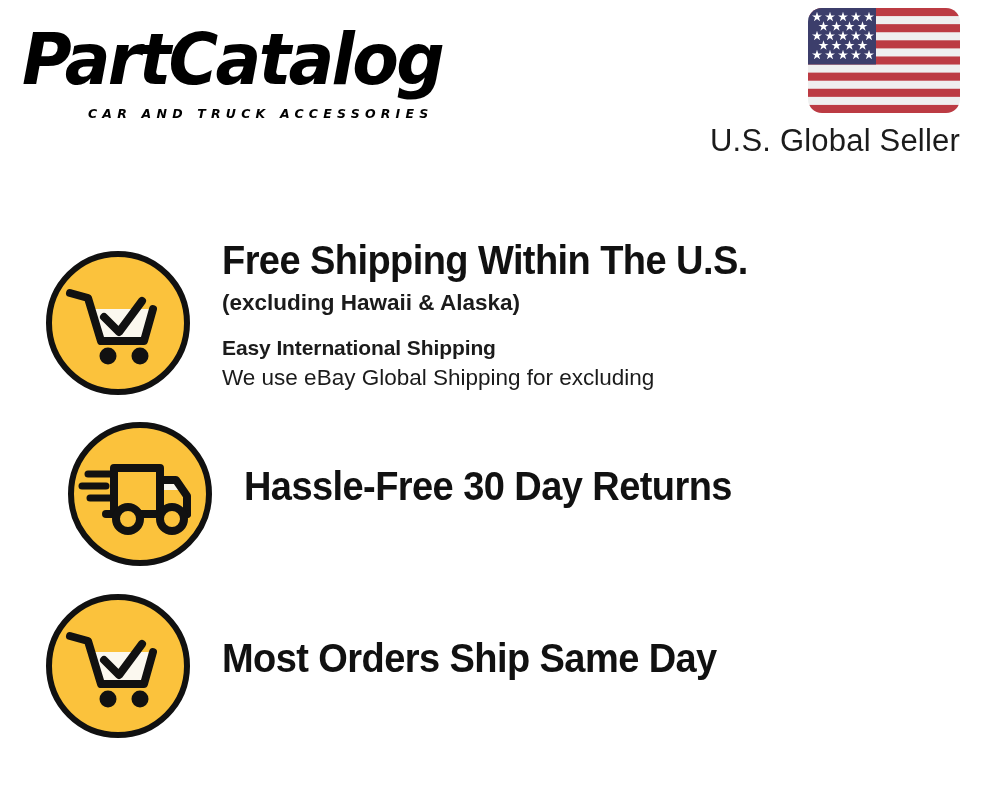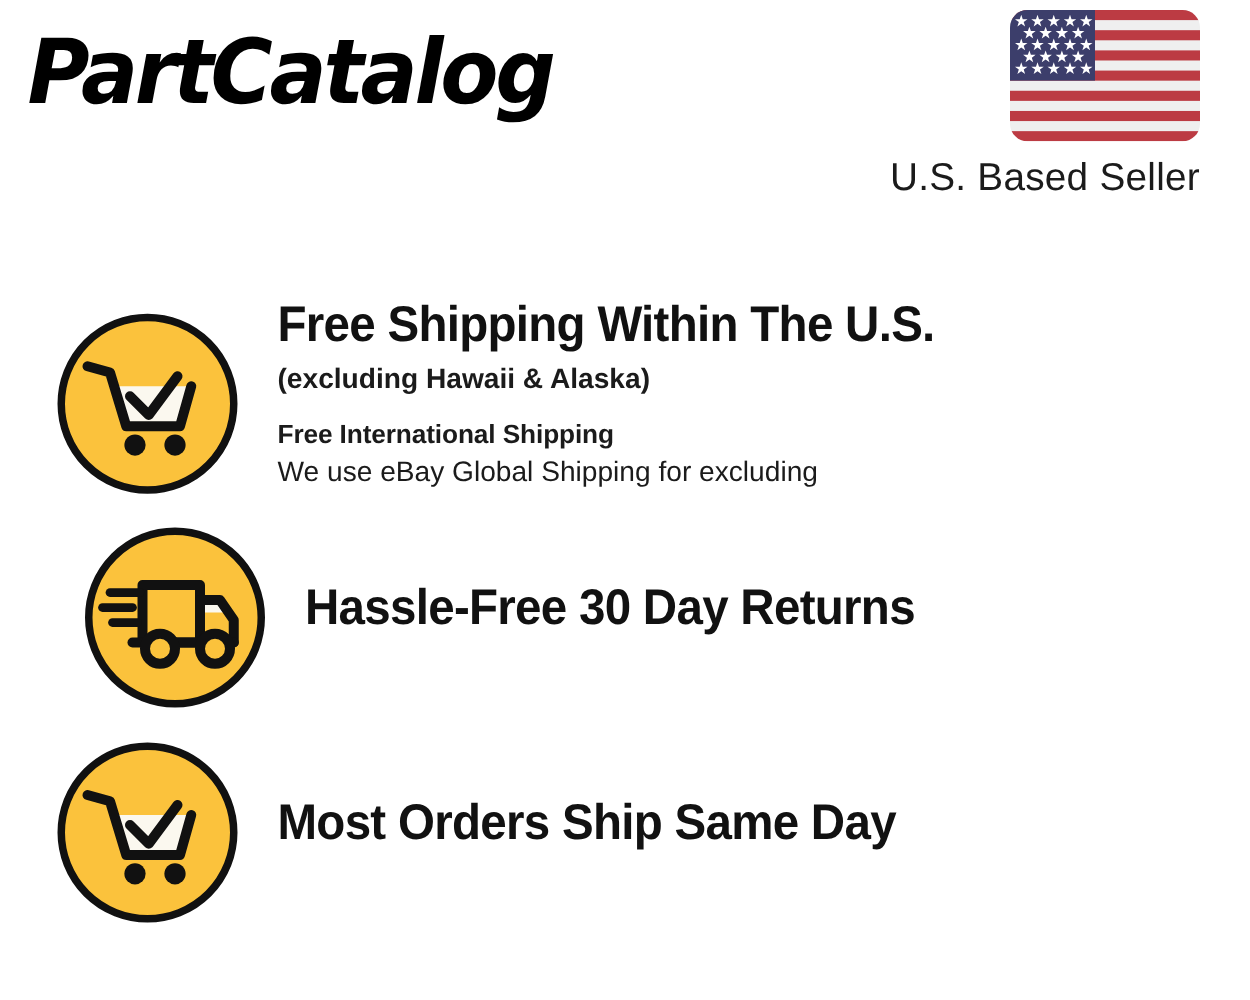--- a/index.html
+++ b/index.html
@@ -144,20 +144,21 @@
   .row-1 .feature-text { padding-top: 56px; }
   .row-2 .feature-text { padding-top: 56px; }
 </style>
 </head>
 <body>
 
 <div class="banner">
 
   <div class="brand-logo">
     <div class="brand-wordmark">PartCatalog</div>
+    <div class="brand-tagline">CAR AND TRUCK ACCESSORIES</div>
   </div>
 
   <div class="seller-badge">
     <span class="flag-wrap">
       <svg width="152" height="105" viewBox="0 0 152 105" aria-hidden="true">
         <defs>
           <clipPath id="flagClip">
             <rect x="0" y="0" width="152" height="105" rx="14" ry="14"></rect>
           </clipPath>
           <g id="starShape">
@@ -202,21 +203,21 @@
 
             <use href="#starShape" x="9" y="47"></use>
             <use href="#starShape" x="22" y="47"></use>
             <use href="#starShape" x="35" y="47"></use>
             <use href="#starShape" x="48" y="47"></use>
             <use href="#starShape" x="61" y="47"></use>
           </g>
         </g>
       </svg>
     </span>
-    <span class="seller-label">U.S. Based Seller</span>
+    <span class="seller-label">U.S. Global Seller</span>
   </div>
 
   <div class="features">
 
     <div class="feature-row row-0">
       <div class="feature-icon">
         <svg width="148" height="148" viewBox="0 0 148 148" aria-hidden="true">
           <circle cx="74" cy="74" r="69" fill="#FBC23C" stroke="#111111" stroke-width="6"></circle>
 
           <path d="M48 60 L108 60 L99 92 L57 92 Z" fill="#FBF8EF"></path>
@@ -225,21 +226,21 @@
 
           <path d="M60 68 L75 83 L98 52" fill="none" stroke="#111111" stroke-width="8" stroke-linecap="round" stroke-linejoin="round"></path>
 
           <circle cx="64" cy="107" r="8.5" fill="#111111"></circle>
           <circle cx="96" cy="107" r="8.5" fill="#111111"></circle>
         </svg>
       </div>
       <div class="feature-text">
         <div class="feature-title">Free Shipping Within The U.S.</div>
         <div class="feature-sub sub-0">(excluding Hawaii &amp; Alaska)</div>
-        <div class="feature-sub is-bold">Free International Shipping</div>
+        <div class="feature-sub is-bold">Easy International Shipping</div>
         <div class="feature-sub">We use eBay Global Shipping for excluding</div>
       </div>
     </div>
 
     <div class="feature-row row-1">
       <div class="feature-icon">
         <svg width="148" height="148" viewBox="0 0 148 148" aria-hidden="true">
           <circle cx="74" cy="74" r="69" fill="#FBC23C" stroke="#111111" stroke-width="6"></circle>
 
           <path d="M97 56 L110 56 L117 70 L97 70 Z" fill="#FBF8EF"></path>

